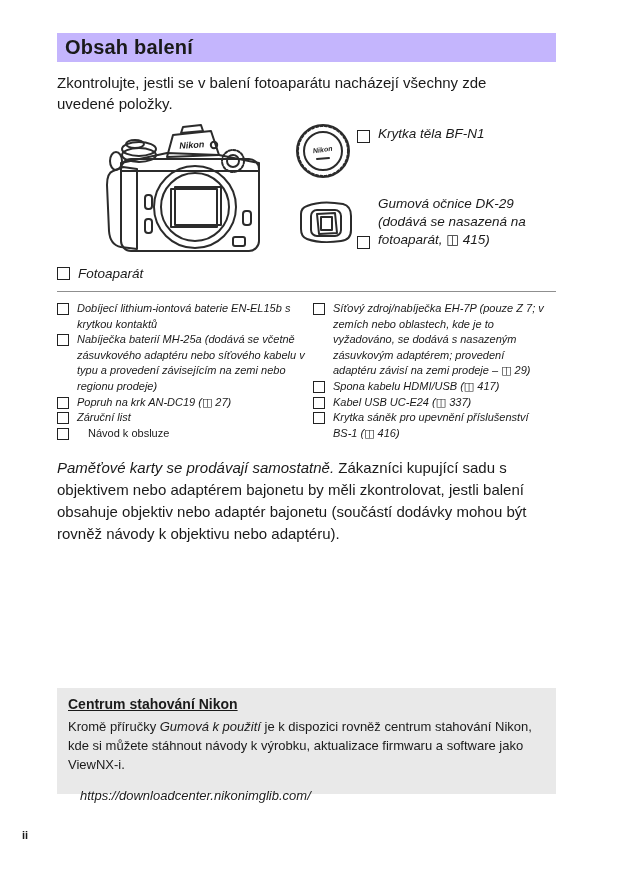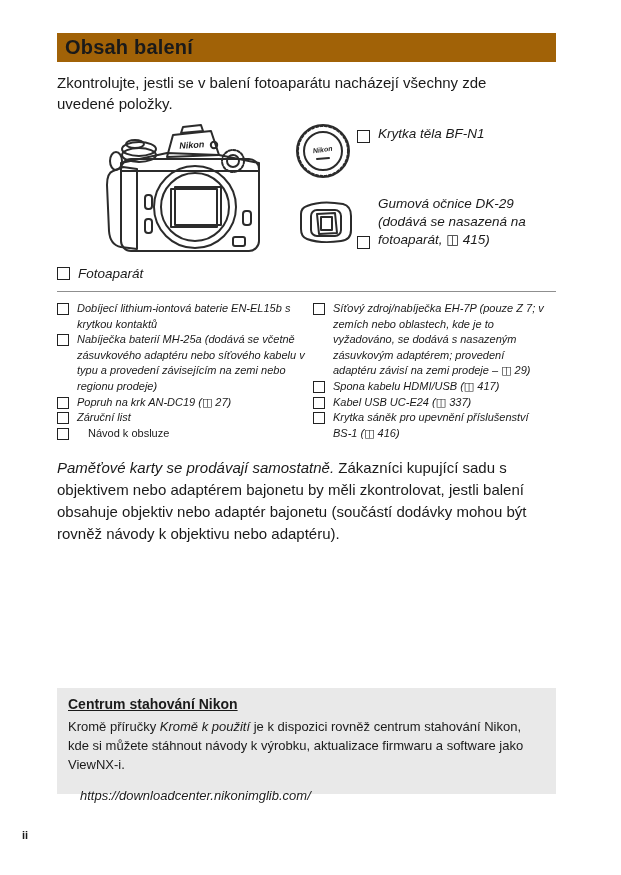--- a/index.html
+++ b/index.html
@@ -5,21 +5,21 @@
   html,body{margin:0;padding:0;}
   body{
     width:621px;height:875px;background:#ffffff;color:#1a1a1a;
     font-family:"Liberation Sans","DejaVu Sans",sans-serif;
     position:relative;overflow:hidden;
   }
   .content{position:absolute;left:57px;top:0;width:499px;}
   
   .header-bar{
     margin-top:33px;height:29px;line-height:29px;
-    background:#a16207;padding-left:8px;
+    background:#c4b5fd;padding-left:8px;
     font-size:20px;font-weight:bold;letter-spacing:0.2px;
   }
   .intro{margin-top:10px;font-size:15px;line-height:21px;width:462px;}
   
   .figure{position:relative;height:140px;margin-top:5px;}
   .camera-svg{position:absolute;left:26px;top:0;}
   .cap-svg{position:absolute;left:236px;top:3px;}
   .eyecup-svg{position:absolute;left:240px;top:79px;}
   .fig-item{position:absolute;display:flex;align-items:flex-end;}
   .fig-item .txt{font-style:italic;font-size:13.5px;line-height:18px;}
@@ -187,17 +187,17 @@
   </div>
 
   <p class="note">
     <span class="lead">Paměťové karty se prodávají samostatně.</span><span> Zákazníci kupující sadu s objektivem nebo adaptérem bajonetu by měli zkontrolovat, jestli balení obsahuje objektiv nebo adaptér bajonetu (součástí dodávky mohou být rovněž návody k objektivu nebo adaptéru).</span>
   </p>
 
 </div>
 
 <div class="dl-box">
   <h3>Centrum stahování Nikon</h3>
-  <p class="dl-body"><span>Kromě příručky </span><span class="it">Kromě k použití</span><span> je k dispozici rovněž centrum stahování Nikon, kde si můžete stáhnout návody k výrobku, aktualizace firmwaru a software jako ViewNX-i.</span></p>
+  <p class="dl-body"><span>Kromě příručky </span><span class="it">Gumová k použití</span><span> je k dispozici rovněž centrum stahování Nikon, kde si můžete stáhnout návody k výrobku, aktualizace firmwaru a software jako ViewNX-i.</span></p>
   <p class="dl-url">https://downloadcenter.nikonimglib.com/</p>
 </div>
 
 <div class="page-num">ii</div>
 
 </body></html>

